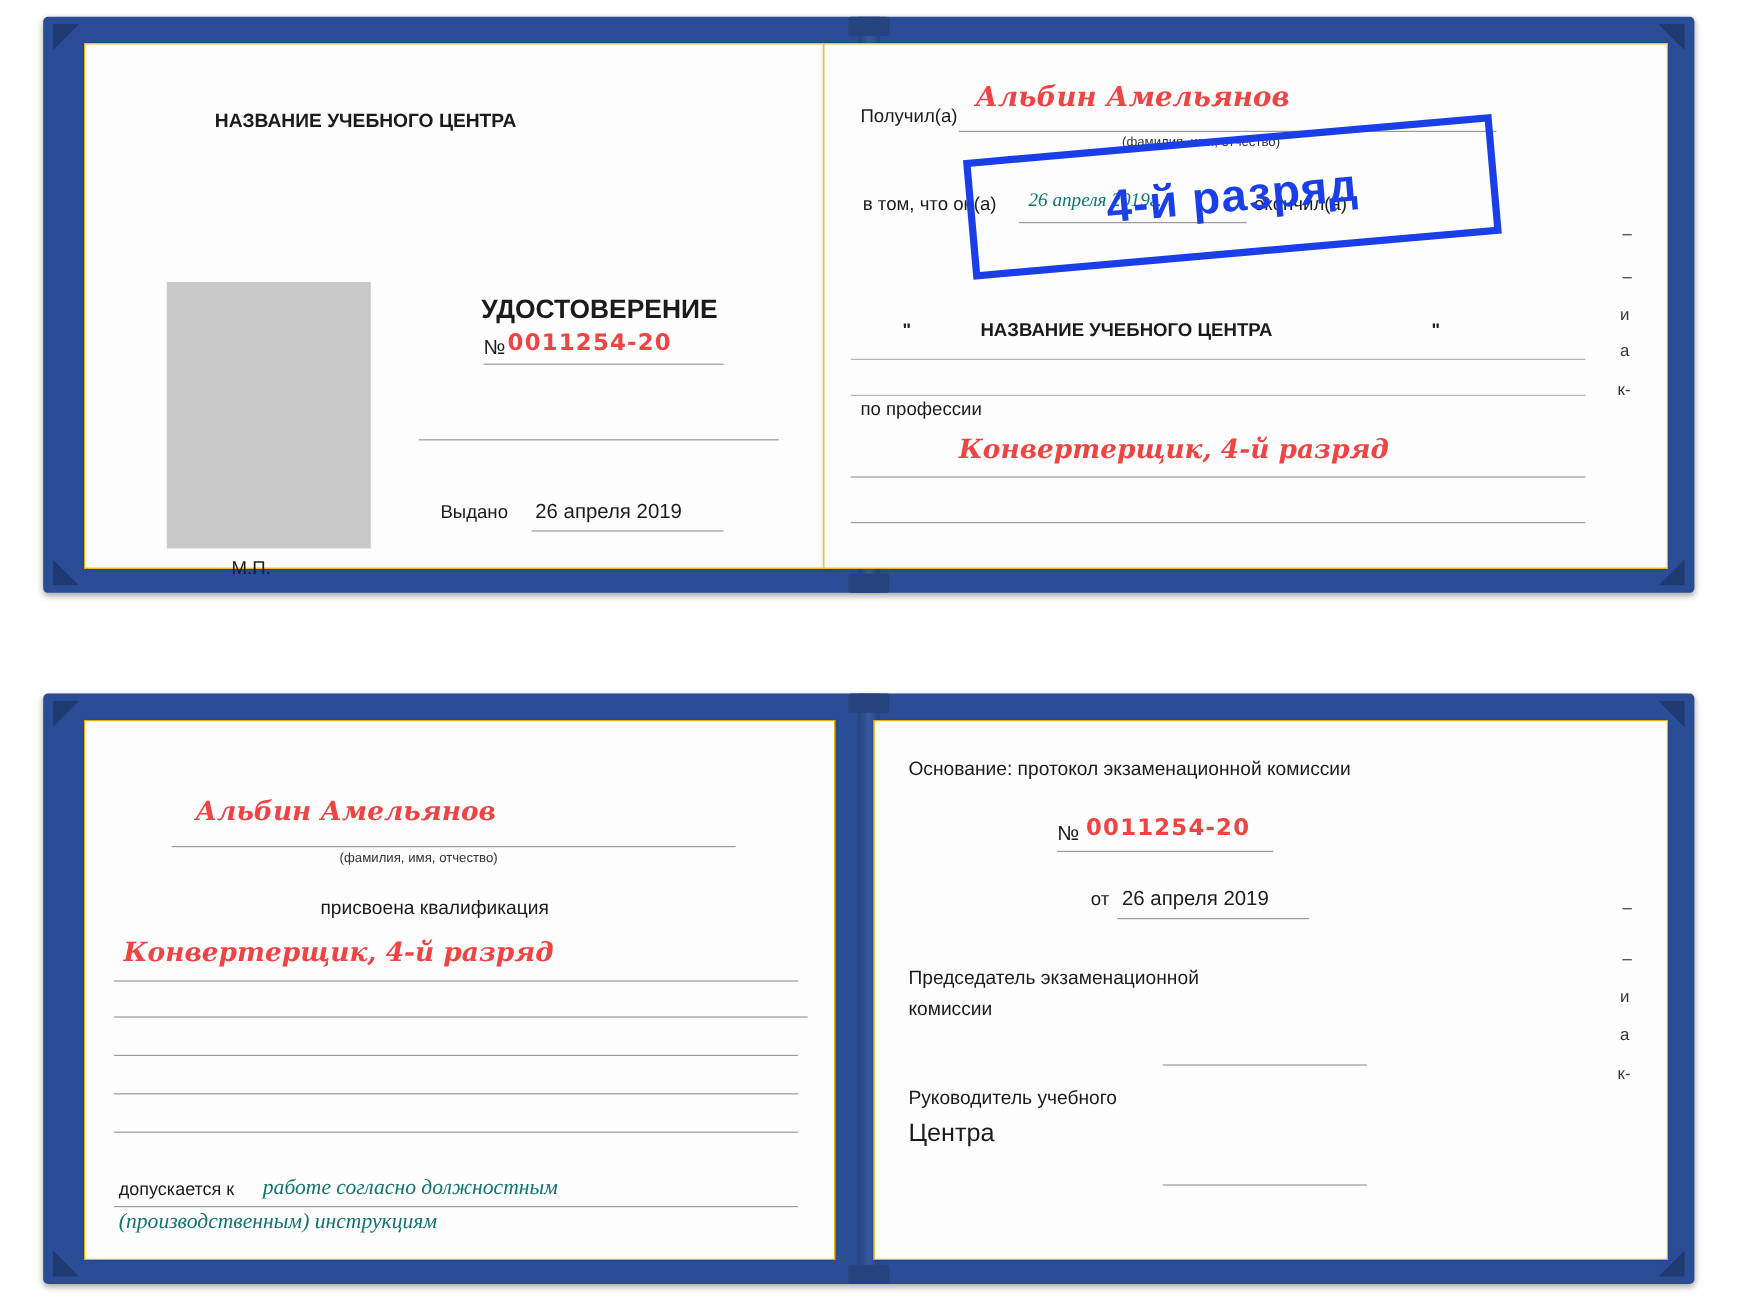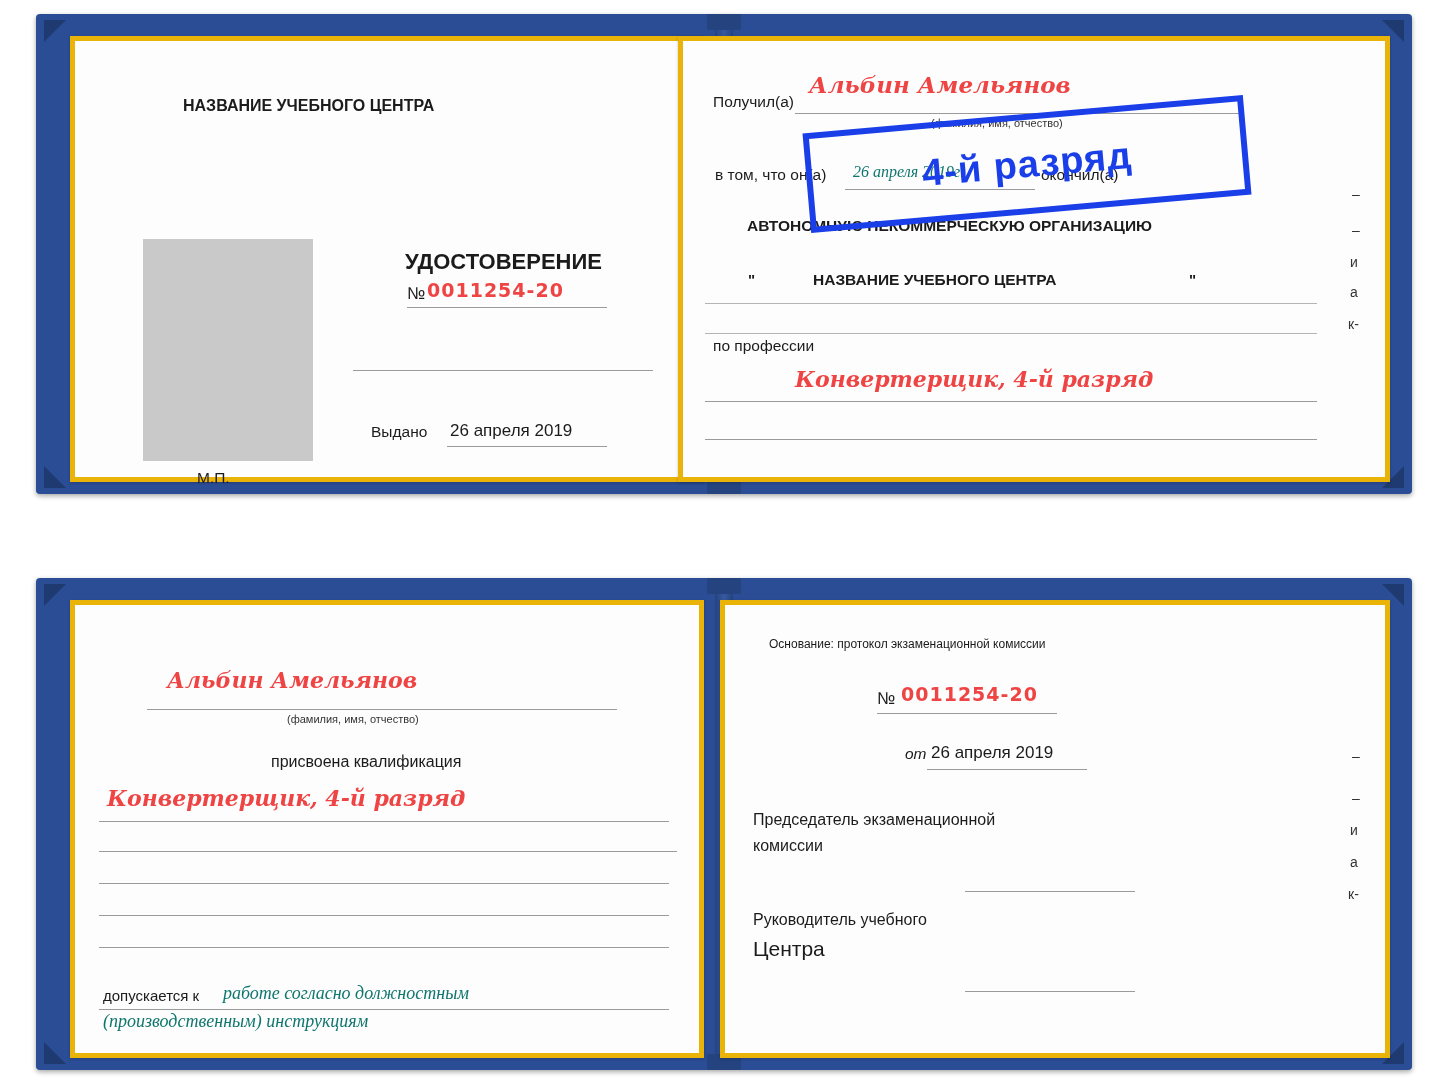--- a/index.html
+++ b/index.html
@@ -44,21 +44,21 @@
     margin-left: -17px;
     border-radius: 2px;
   }
   .clasp.t { top: 0; }
   .clasp.b { bottom: 0; }
 
   
   .page-sheet {
     position: absolute;
     background: #fdfdfd;
-    border: 5px solid #eab308;
+    border: 1px solid #eab308;
     box-shadow: 0 1px 3px rgba(0,0,0,.2);
   }
 
   
   .book.top .page-sheet.left  { left: 34px;  top: 22px; width: 624px; height: 436px; }
   .book.top .page-sheet.right { right: 22px; top: 22px; width: 660px; height: 436px; padding-left: 42px; }
   .book.bottom .page-sheet.left  { left: 34px;  top: 22px; width: 624px; height: 448px; }
   .book.bottom .page-sheet.right { right: 22px; top: 22px; width: 660px; height: 448px; }
 
   
@@ -182,21 +182,20 @@
       <div class="lbl" style="left:30px; top:52px;">Получил(а)</div>
       <div class="hand" style="left:126px; top:30px; font-size:23px;">Альбин Амельянов</div>
       <div class="rule" style="left:112px; top:72px; width:448px;"></div>
       <div class="lbl small" style="left:248px; top:76px;">(фамилия, имя, отчество)</div>
 
       <div class="lbl" style="left:32px; top:125px;">в том, что он(а)</div>
       <div class="ital" style="left:170px; top:122px;">26 апреля 2019г.</div>
       <div class="rule" style="left:162px; top:148px; width:190px;"></div>
       <div class="lbl" style="left:358px; top:125px;">окончил(а)</div>
 
-      <div class="lbl bold" style="left:64px; top:176px; font-size:15.5px;">АВТОНОМНУЮ НЕКОММЕРЧЕСКУЮ ОРГАНИЗАЦИЮ</div>
       <div class="lbl bold" style="left:65px; top:230px; font-size:15px;">"</div>
       <div class="lbl bold" style="left:130px; top:230px; font-size:15.5px;">НАЗВАНИЕ УЧЕБНОГО ЦЕНТРА</div>
       <div class="lbl bold" style="left:506px; top:230px; font-size:15px;">"</div>
 
       <div class="rule thin" style="left:22px; top:262px; width:612px;"></div>
       <div class="rule thin" style="left:22px; top:292px; width:612px;"></div>
 
       <div class="lbl" style="left:30px; top:296px;">по профессии</div>
       <div class="hand" style="left:112px; top:325px; font-size:22px;">Конвертерщик, 4-й разряд</div>
       <div class="rule" style="left:22px; top:360px; width:612px;"></div>
@@ -238,27 +237,27 @@
       <div class="rule" style="left:24px; top:310px; width:570px;"></div>
       <div class="rule" style="left:24px; top:342px; width:570px;"></div>
 
       <div class="lbl" style="left:28px; top:382px; font-size:15px;">допускается к</div>
       <div class="ital" style="left:148px; top:378px; font-size:18px;">работе согласно должностным</div>
       <div class="ital" style="left:28px; top:406px; font-size:18px;">(производственным) инструкциям</div>
       <div class="rule" style="left:24px; top:404px; width:570px;"></div>
     </div>
 
     <div class="page-sheet right">
-      <div class="lbl" style="left:44px; top:32px; font-size:12px;">Основание: протокол экзаменационной комиссии</div>
+      <div class="lbl" style="left:28px; top:32px; font-size:16px;">Основание: протокол экзаменационной комиссии</div>
 
       <div class="lbl" style="left:152px; top:84px; font-size:17px;">№</div>
       <div class="hand" style="left:176px; top:78px; font-style:normal; font-family:'DejaVu Sans',sans-serif; font-size:19px; letter-spacing:1px;">0011254-20</div>
       <div class="rule" style="left:152px; top:108px; width:180px;"></div>
 
-      <div class="lbl" style="left:180px; top:140px;font-style:italic;">от</div>
+      <div class="lbl" style="left:180px; top:140px;">от</div>
       <div class="lbl" style="left:206px; top:138px; font-size:17px;">26 апреля 2019</div>
       <div class="rule" style="left:202px; top:164px; width:160px;"></div>
 
       <div class="lbl" style="left:28px; top:206px; font-size:16px;">Председатель экзаменационной</div>
       <div class="lbl" style="left:28px; top:232px; font-size:16px;">комиссии</div>
       <div class="rule" style="left:240px; top:286px; width:170px;"></div>
 
       <div class="lbl" style="left:28px; top:306px; font-size:16px;">Руководитель учебного</div>
       <div class="lbl" style="left:28px; top:332px; font-size:21px;">Центра</div>
       <div class="rule" style="left:240px; top:386px; width:170px;"></div>

